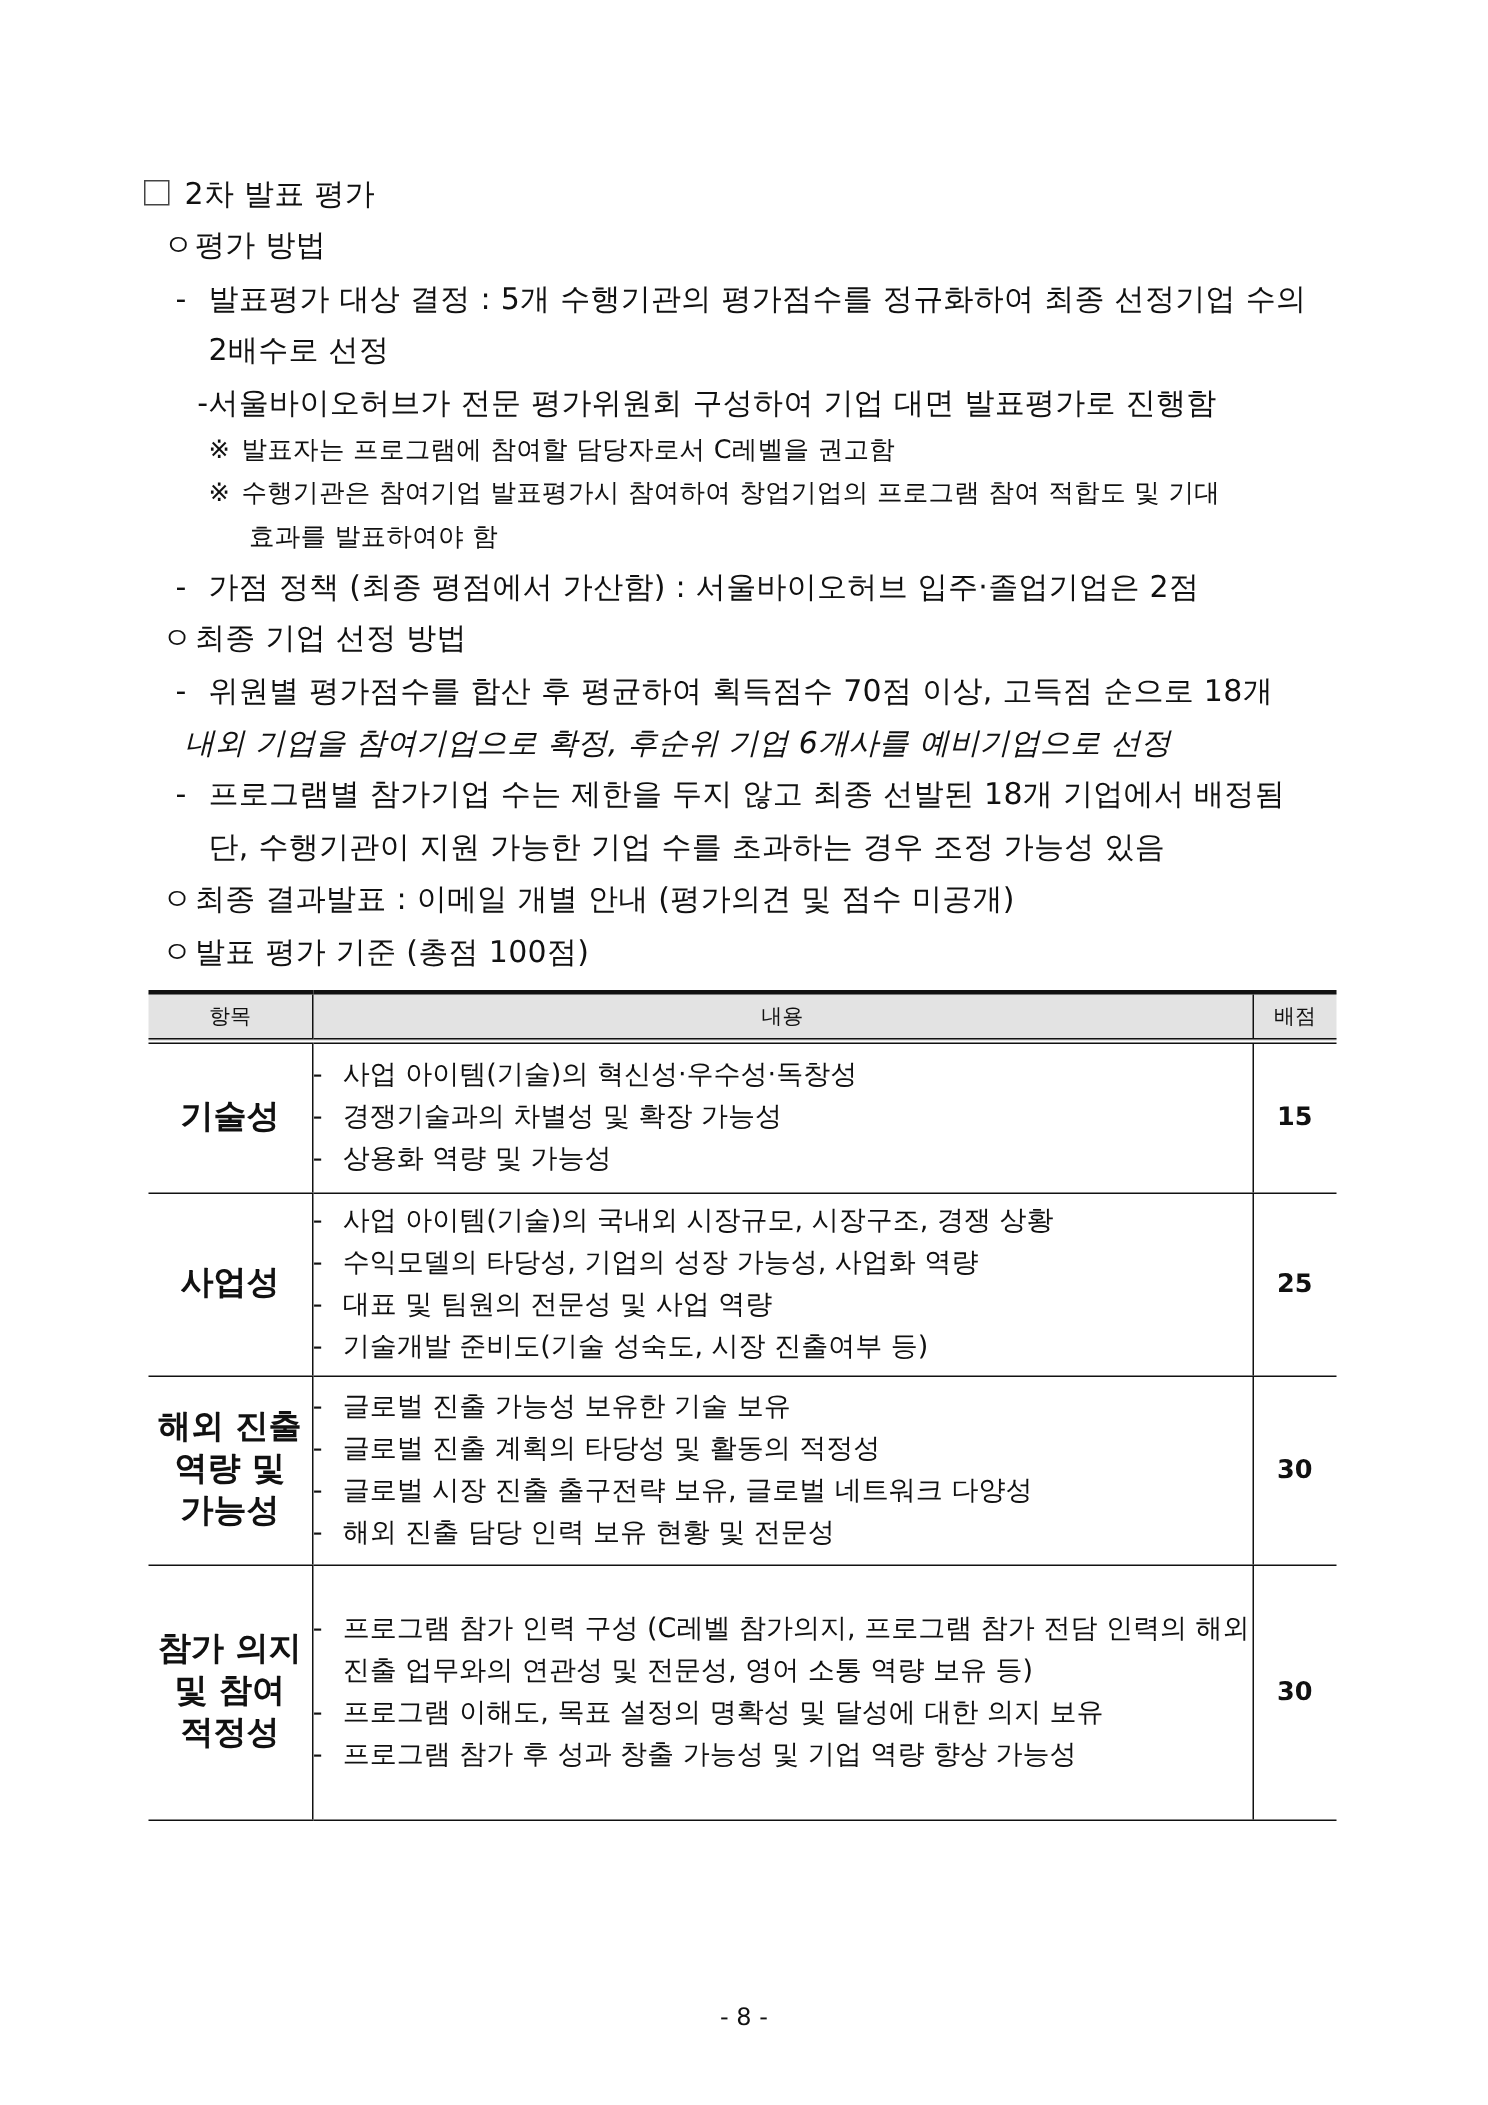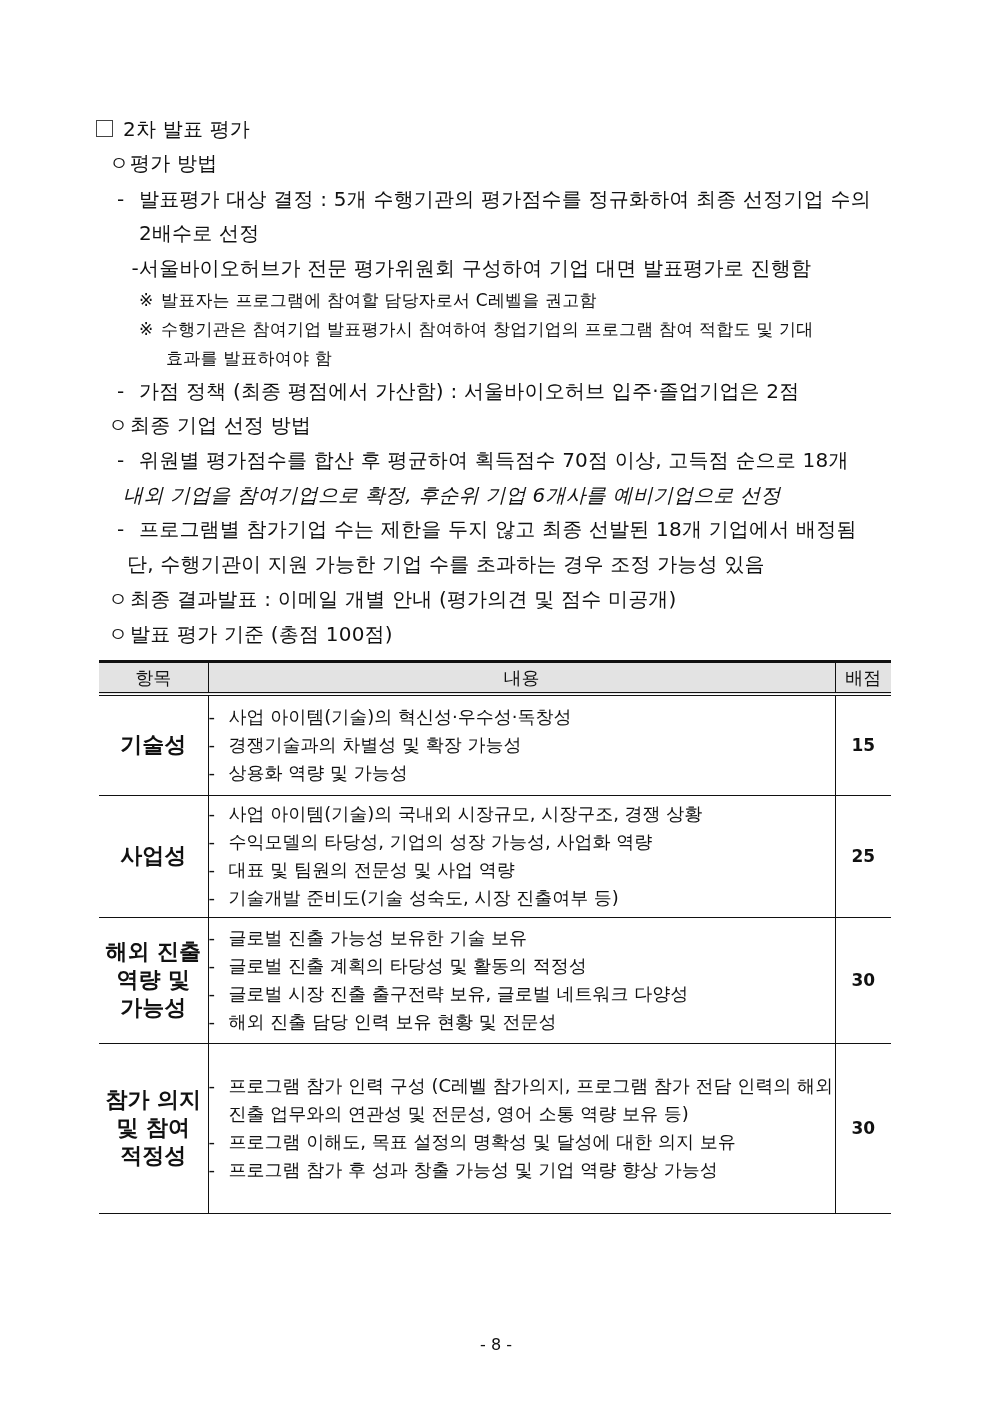--- a/index.html
+++ b/index.html
@@ -14,21 +14,21 @@
     .circ { display: inline-block; width: 22px; }
     .dash { display: inline-block; width: 22px; }
     .ref { display: inline-block; width: 22px; }
 
     table.crit {
       position: absolute; left: 99px; top: 660px; width: 792px;
       border-collapse: collapse; table-layout: fixed; font-size: 18px;
     }
     table.crit th {
       background: #e3e3e3; font-weight: normal; height: 29px; padding: 0;
-      border-top: 3px solid #111; border-bottom: 4px double #111; font-size: 18px;
+      border-top: 3px solid #111; border-bottom: 4px double #111; font-size: 14px;
     }
     table.crit td { border-bottom: 1.5px solid #111; padding: 0; vertical-align: middle; }
     table.crit th + th, table.crit td + td { border-left: 1.5px solid #111; }
     .c-cat { text-align: center; font-weight: bold; font-size: 22px; line-height: 28px; }
     .c-pts { text-align: center; font-weight: bold; font-size: 17px; }
     .c-body { padding: 0 8px 0 8px; margin-top: 32px; }
     .c-body ul { list-style: none; margin: 0; padding: 0; }
     .c-body li { font-size: 18px; line-height: 28px; padding-left: 20px; text-indent: -20px; }
     .c-body li .b { display: inline-block; width: 20px; text-indent: 0; }
     .page-no { position: absolute; top: 1335px; left: 0; width: 992px; text-align: center; font-size: 16px; }
@@ -64,21 +64,21 @@
 <div class="line" style="left:108px; top:412px;">
   <span class="circ">ㅇ</span><span>최종 기업 선정 방법</span>
 </div>
 <div class="line" style="left:117px; top:447px;">
   <span class="dash">-</span><span>위원별 평가점수를 합산 후 평균하여 획득점수 70점 이상, 고득점 순으로 18개</span>
 </div>
 <div class="line" style="left:123px; top:482px;font-style:italic;">내외 기업을 참여기업으로 확정, 후순위 기업 6개사를 예비기업으로 선정</div>
 <div class="line" style="left:117px; top:516px;">
   <span class="dash">-</span><span>프로그램별 참가기업 수는 제한을 두지 않고 최종 선발된 18개 기업에서 배정됨</span>
 </div>
-<div class="line" style="left:127px; top:551px;">단, 수행기관이 지원 가능한 기업 수를 초과하는 경우 조정 가능성 있음</div>
+<div class="line" style="left:139px; top:551px;">단, 수행기관이 지원 가능한 기업 수를 초과하는 경우 조정 가능성 있음</div>
 
 <div class="line" style="left:108px; top:586px;">
   <span class="circ">ㅇ</span><span>최종 결과발표 : 이메일 개별 안내 (평가의견 및 점수 미공개)</span>
 </div>
 
 <div class="line bold" style="left:108px; top:621px;">
   <span class="circ">ㅇ</span><span>발표 평가 기준 (총점 100점)</span>
 </div>
 
 <table class="crit">

